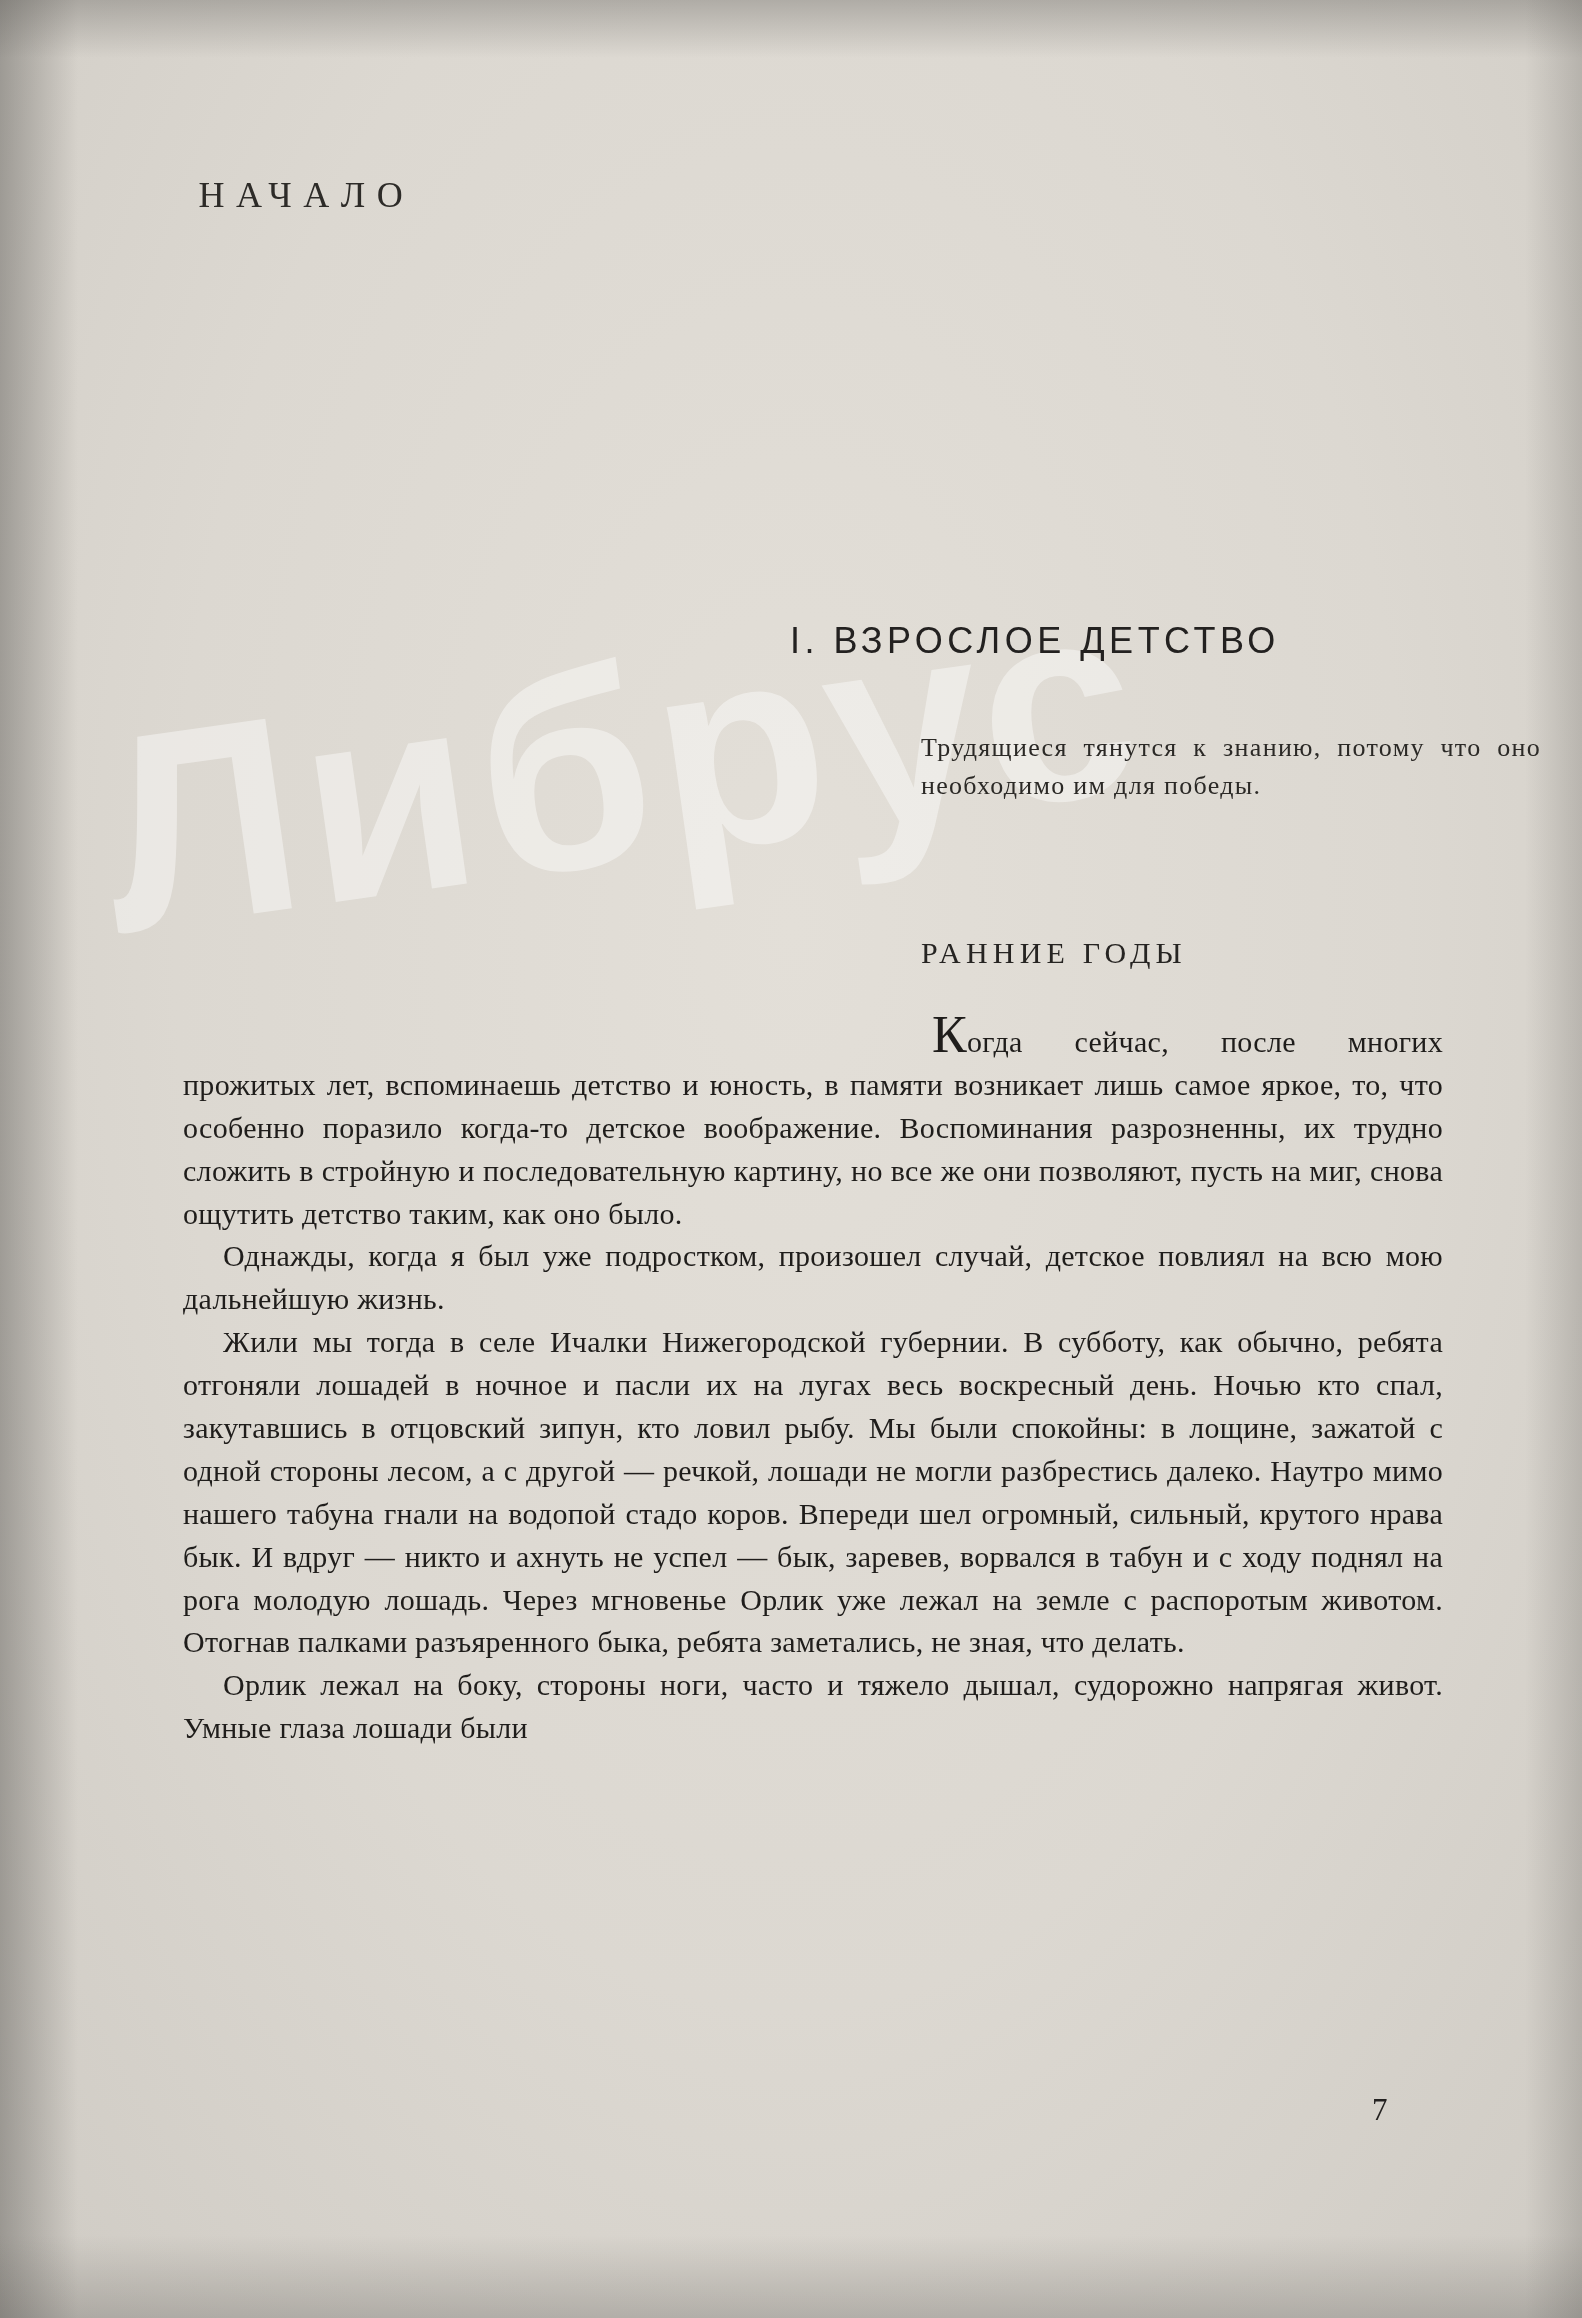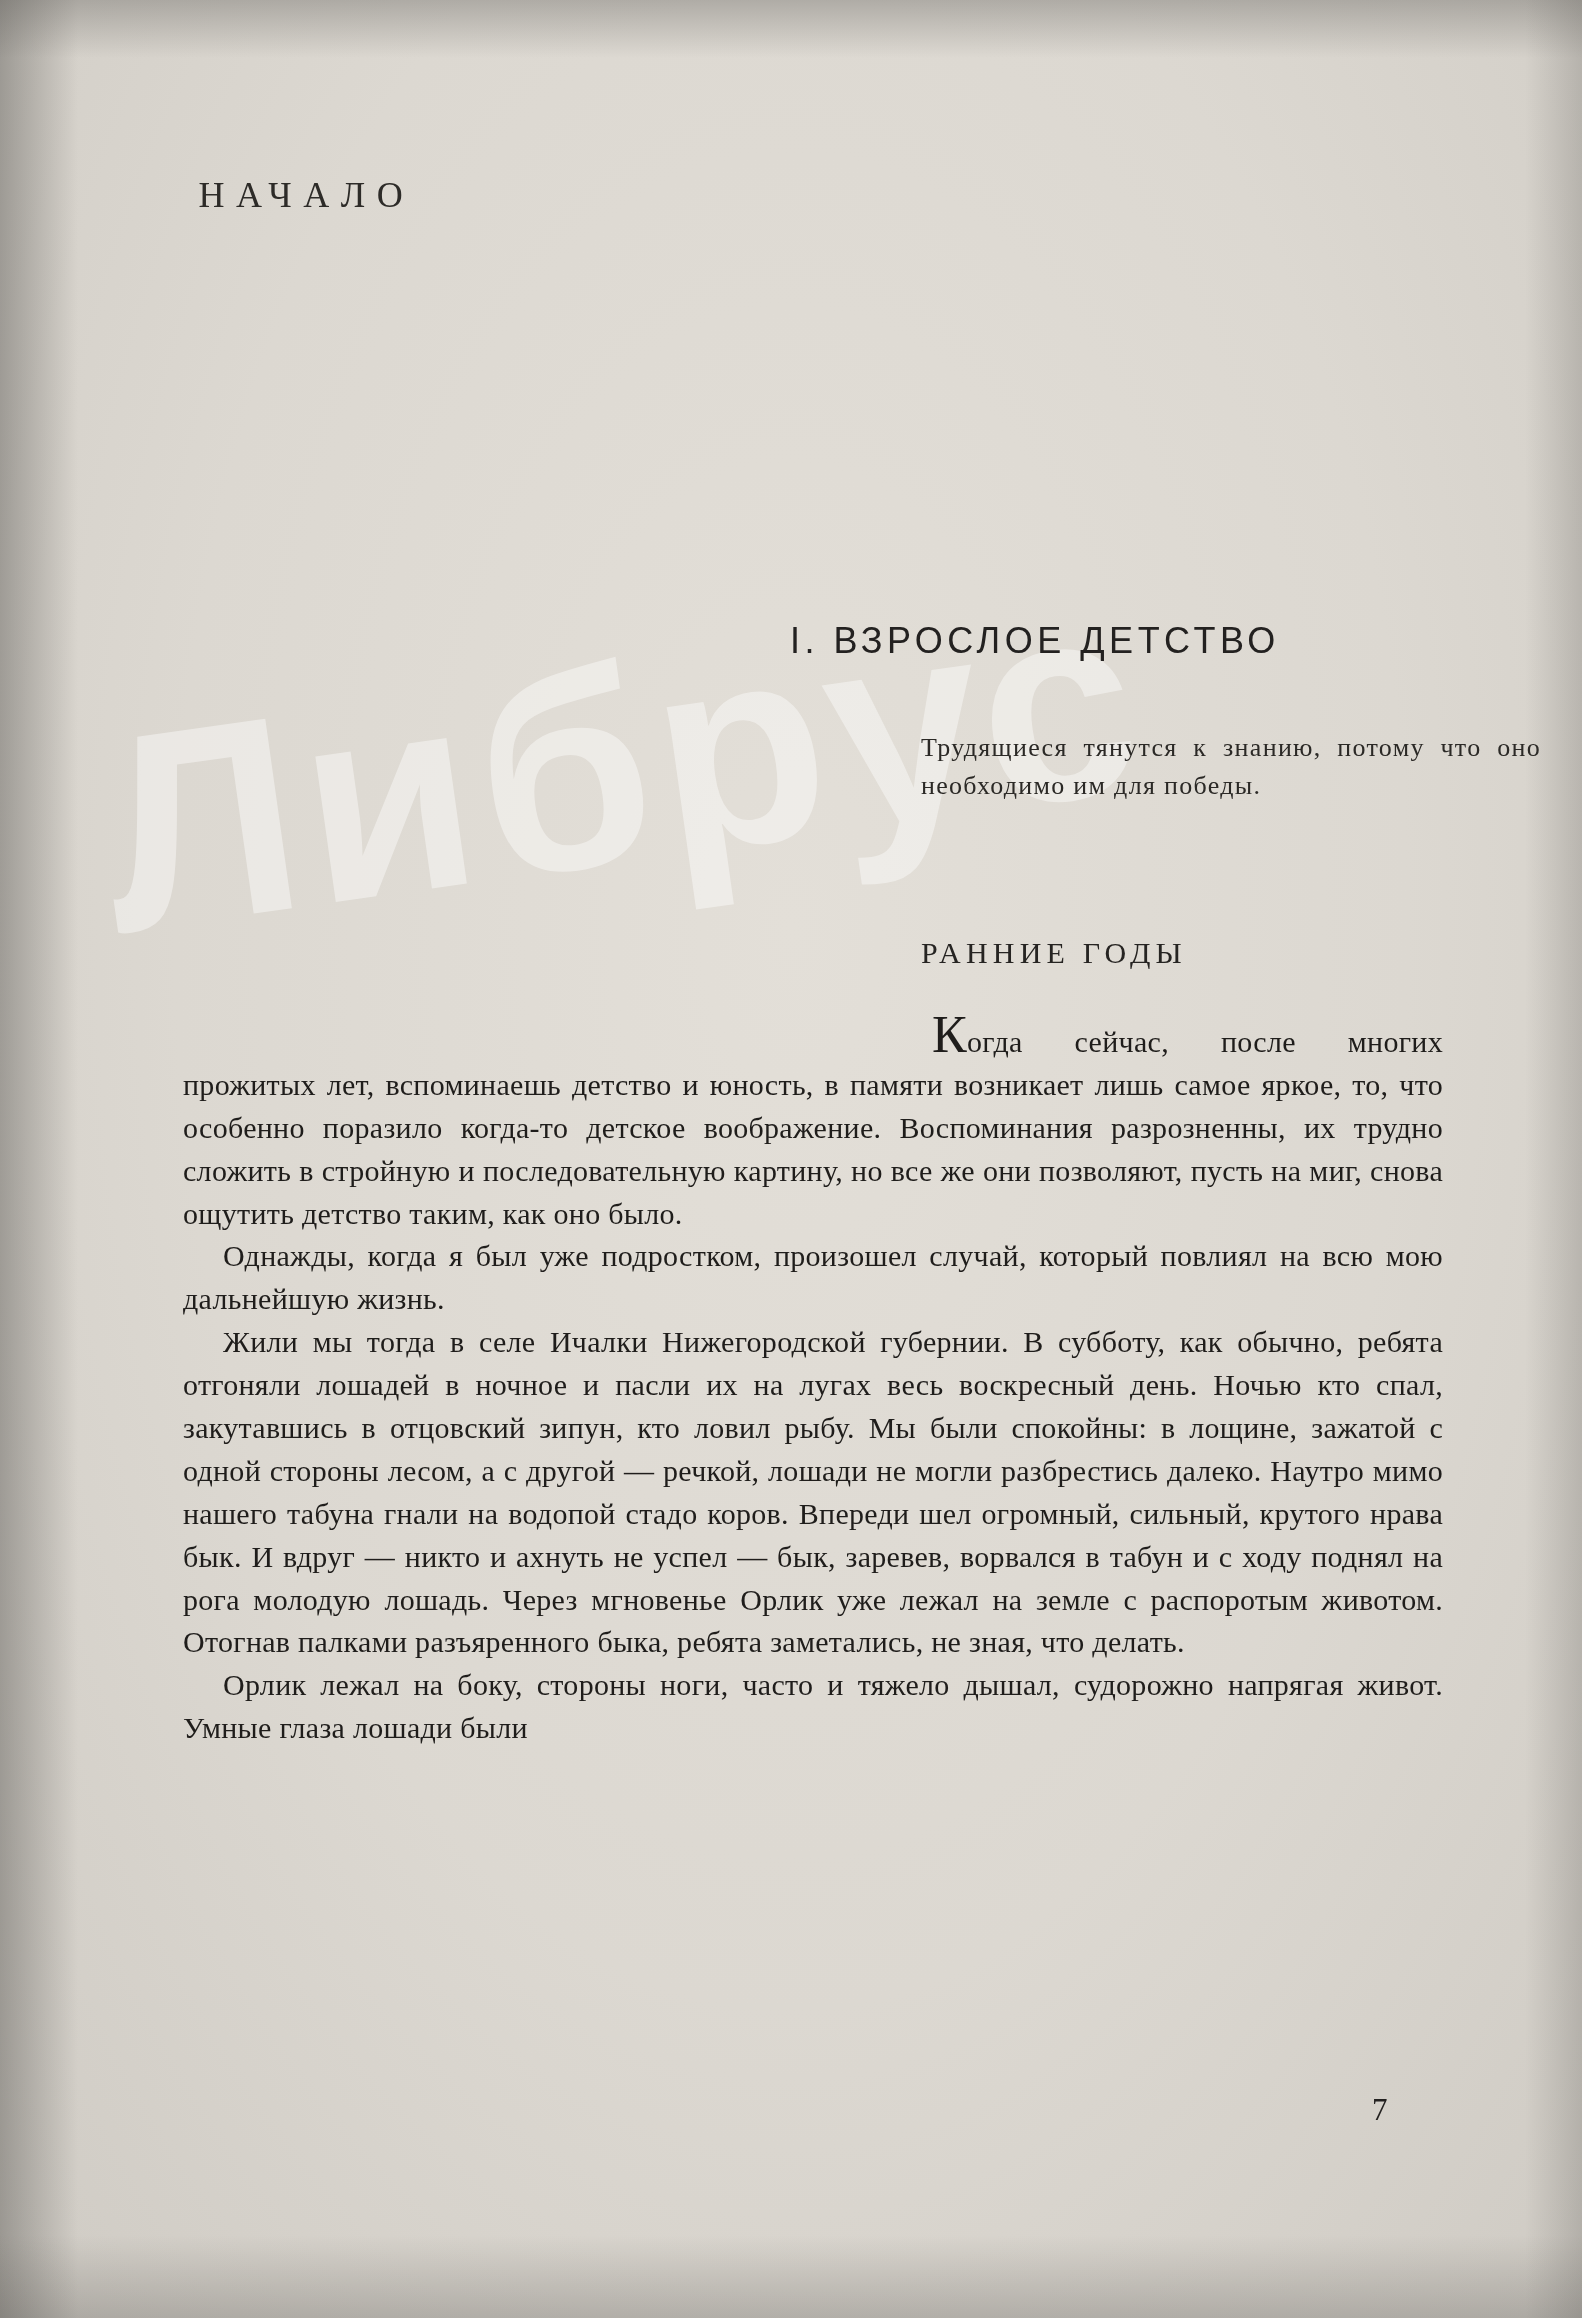--- a/index.html
+++ b/index.html
@@ -173,21 +173,21 @@
     <div class="running-head">НАЧАЛО</div>
 
     <div class="chapter-title">I. ВЗРОСЛОЕ ДЕТСТВО</div>
 
     <div class="epigraph">Трудящиеся тянутся к знанию, потому что оно необходимо им для победы.</div>
 
     <div class="section-title">РАННИЕ ГОДЫ</div>
 
     <div class="body-text">
       <p class="first"><span class="dropcap">К</span><span>огда сейчас, после многих прожитых лет, вспоминаешь детство и юность, в памяти возникает лишь самое яркое, то, что особенно поразило когда-то детское воображение. Воспоминания разрозненны, их трудно сложить в стройную и последовательную картину, но все же они позволяют, пусть на миг, снова ощутить детство таким, как оно было.</span></p>
-      <p>Однажды, когда я был уже подростком, произошел случай, который повлиял на всю мою дальнейшую жизнь.</p>
+      <p>Однажды, когда я был уже подростком, произошел случай, детское повлиял на всю мою дальнейшую жизнь.</p>
       <p>Жили мы тогда в селе Ичалки Нижегородской губернии. В субботу, как обычно, ребята отгоняли лошадей в ночное и пасли их на лугах весь воскресный день. Ночью кто спал, закутавшись в отцовский зипун, кто ловил рыбу. Мы были спокойны: в лощине, зажатой с одной стороны лесом, а с другой — речкой, лошади не могли разбрестись далеко. Наутро мимо нашего табуна гнали на водопой стадо коров. Впереди шел огромный, сильный, крутого нрава бык. И вдруг — никто и ахнуть не успел — бык, заревев, ворвался в табун и с ходу поднял на рога молодую лошадь. Через мгновенье Орлик уже лежал на земле с распоротым животом. Отогнав палками разъяренного быка, ребята заметались, не зная, что делать.</p>
       <p>Орлик лежал на боку, стороны ноги, часто и тяжело дышал, судорожно напрягая живот. Умные глаза лошади были</p>
     </div>
 
     <div class="folio">7</div>
   </div>
 
   <div class="edge-left"></div>
   <div class="edge-top"></div>
   <div class="edge-bottom"></div>

